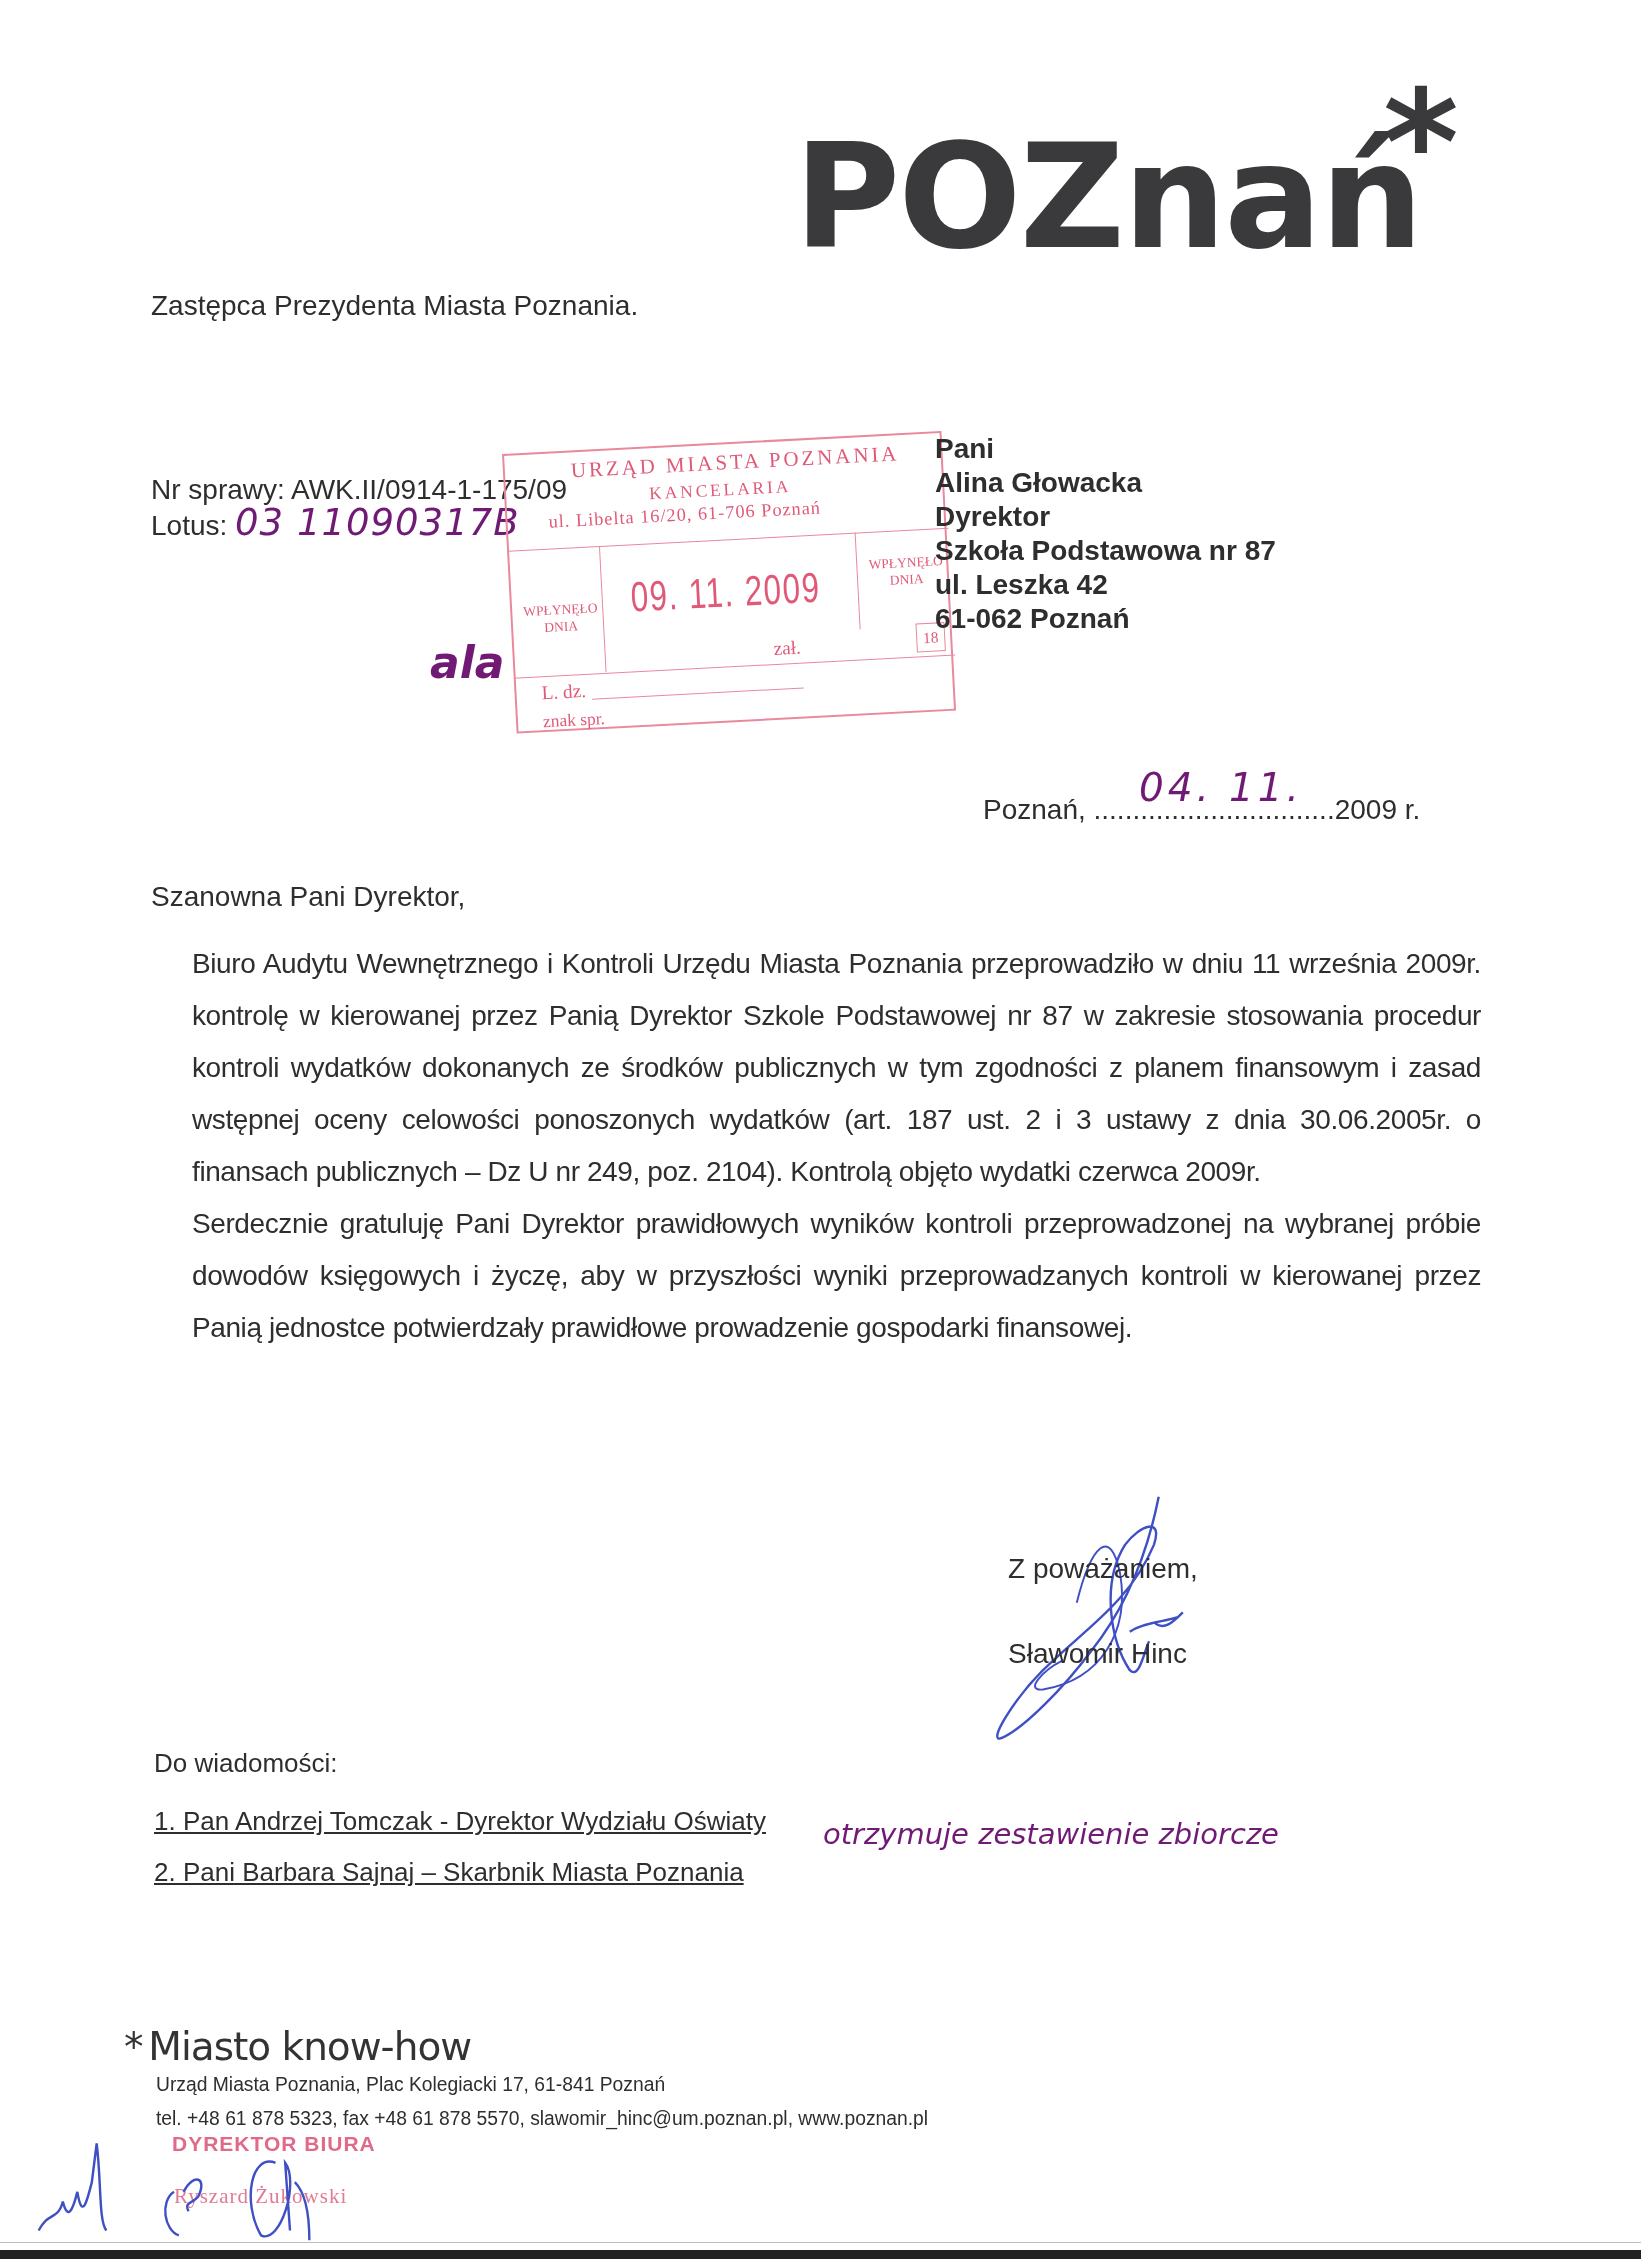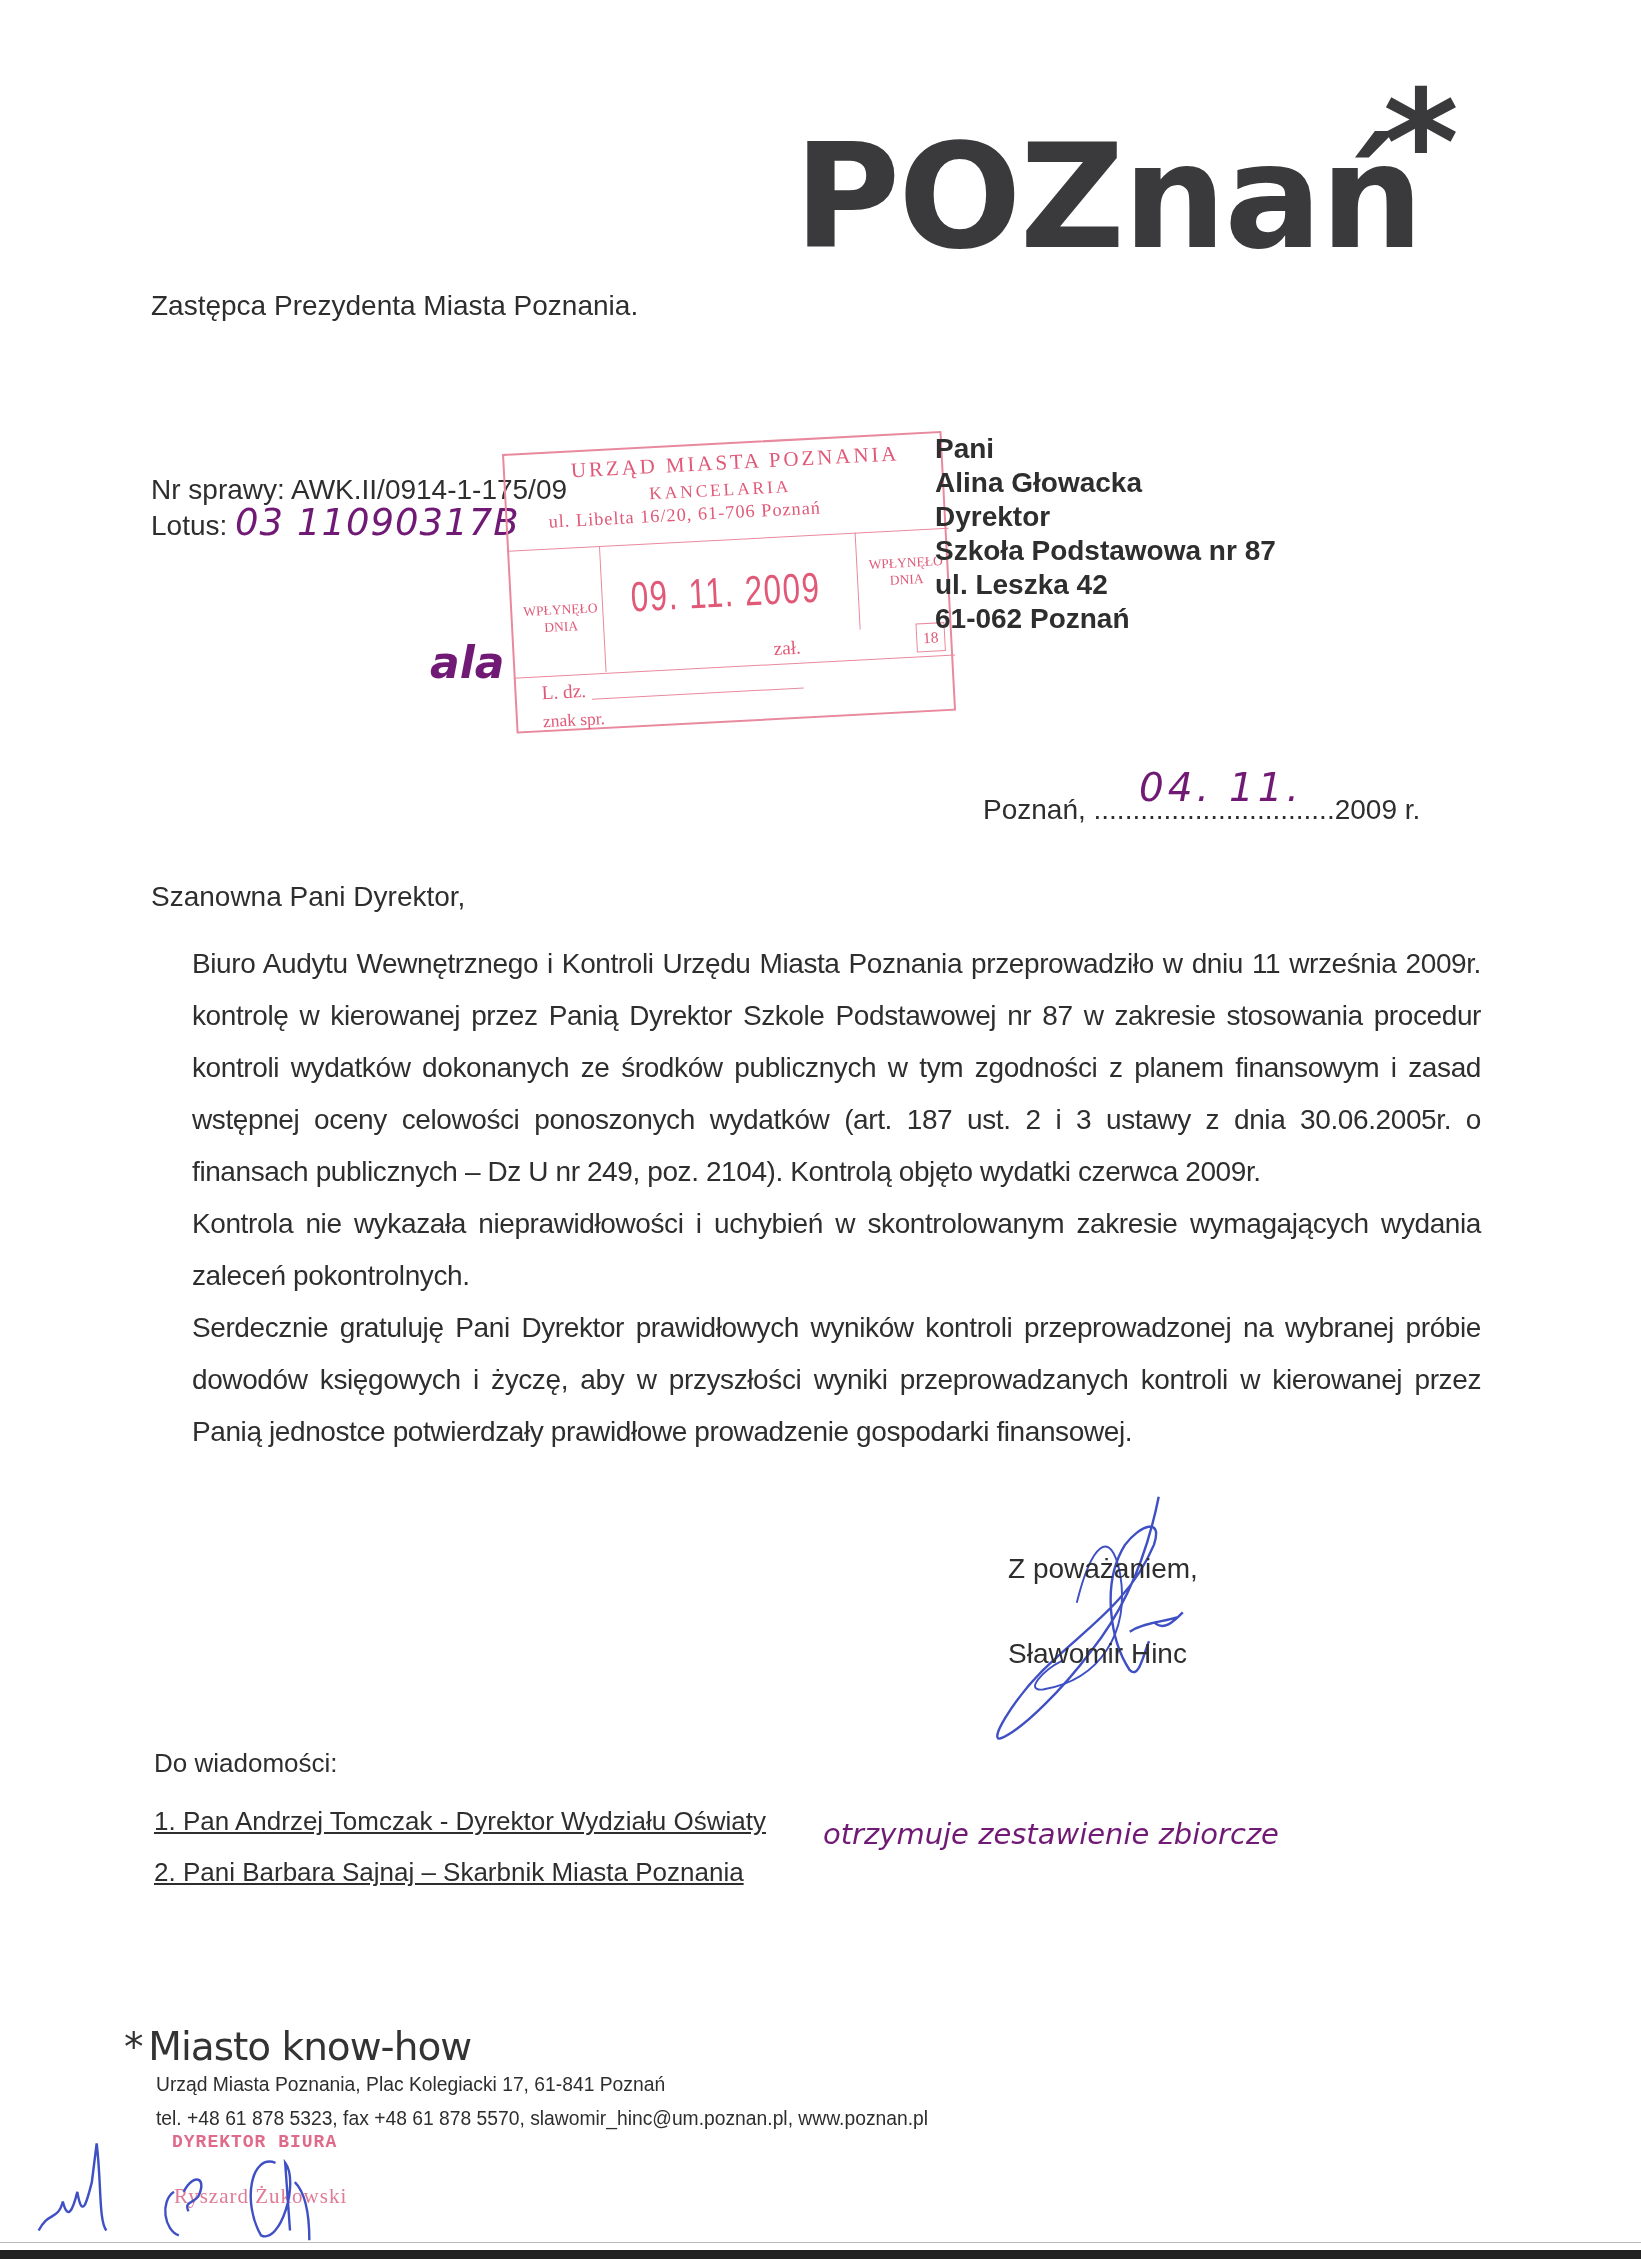--- a/index.html
+++ b/index.html
@@ -53,21 +53,21 @@
     .closing { left: 1008px; top: 1553px; font-size: 28px; }
     .signer { left: 1008px; top: 1638px; font-size: 28px; }
     .sig { left: 985px; top: 1487px; }
     .cc-title { left: 154px; top: 1748px; font-size: 26px; }
     .cc-list { left: 154px; top: 1796px; font-size: 26px; line-height: 51px; text-decoration: underline; }
     .cc-note { left: 823px; top: 1817px; font-size: 29px; }
     .footer-tag { left: 124px; top: 2024px; font-size: 39px; font-family: "DejaVu Sans", sans-serif; font-weight: normal; color:#333; letter-spacing:-1px; }
     .footer-tag .star { font-size: 39px; margin-right: 5.8px; }
     .footer-addr { left: 156px; top: 2074px; font-size: 19.3px; }
     .footer-contact { left: 156px; top: 2108px; font-size: 19.3px; }
-    .dir-stamp { left: 172px; top: 2132px; font-size: 18px; color: #e06a8a; font-family: Liberation Mono, monospace; font-weight: bold; letter-spacing: 1px; }
+    .dir-stamp { left: 172px; top: 2132px; font-size: 21px; color: #e06a8a; font-family: Liberation Sans, sans-serif; font-weight: bold; letter-spacing: 1px; }
     .dir-name { left: 174px; top: 2184px; font-size: 21px; color: #e07a95; font-family: "Liberation Serif", serif; letter-spacing: 1px; }
     .bottom-rule { left: 0; top: 2242px; width: 1641px; border-top: 1.9px solid #bbb; }
     .bottom-bar { left: 0; top: 2250px; width: 1641px; height: 9.7px; background: #222; }
   </style>
 </head>
 <body>
 
 <div class="abs logo">
   <span>POZnań</span>
 </div>
@@ -116,21 +116,20 @@
 </div>
 
 <div class="abs place-date">
   <span>Poznań, ...............................2009 r.</span>
   <span class="hand hdate">04. 11.</span>
 </div>
 
 <div class="abs salutation">Szanowna Pani Dyrektor,</div>
 <div class="abs body-text">
   <p>Biuro Audytu Wewnętrznego i Kontroli Urzędu Miasta Poznania przeprowadziło w dniu 11 września 2009r. kontrolę w kierowanej przez Panią Dyrektor Szkole Podstawowej nr 87 w zakresie stosowania procedur kontroli wydatków dokonanych ze środków publicznych w tym zgodności z planem finansowym i zasad wstępnej oceny celowości ponoszonych wydatków (art. 187 ust. 2 i 3 ustawy z dnia 30.06.2005r. o finansach publicznych – Dz U nr 249, poz. 2104). Kontrolą objęto wydatki czerwca 2009r.</p>
-  <p>Kontrola nie wykazała nieprawidłowości i uchybień w skontrolowanym zakresie wymagających wydania zaleceń pokontrolnych.</p>
   <p>Serdecznie gratuluję Pani Dyrektor prawidłowych wyników kontroli przeprowadzonej na wybranej próbie dowodów księgowych i życzę, aby w przyszłości wyniki przeprowadzanych kontroli w kierowanej przez Panią jednostce potwierdzały prawidłowe prowadzenie gospodarki finansowej.</p>
 </div>
 
 <svg class="abs sig" width="251" height="270" viewBox="0 0 260 280">
   <path d="M180 10 C170 60 150 120 110 170 C80 210 40 250 18 260 C0 268 30 220 60 190 C100 150 150 120 175 60 C185 30 160 40 145 60 C120 100 130 160 150 190 C160 200 165 170 170 160 M150 150 C165 140 185 140 200 135 M175 140 C185 150 195 140 205 130" fill="none" stroke="#3f4fc4" stroke-width="2.5"></path>
   <path d="M95 120 C110 60 130 40 140 90 C150 150 120 200 60 210 C40 212 60 190 80 180" fill="none" stroke="#3f4fc4" stroke-width="2"></path>
 </svg>
 <div class="abs closing">Z poważaniem,</div>
 <div class="abs signer">Sławomir Hinc</div>
 

